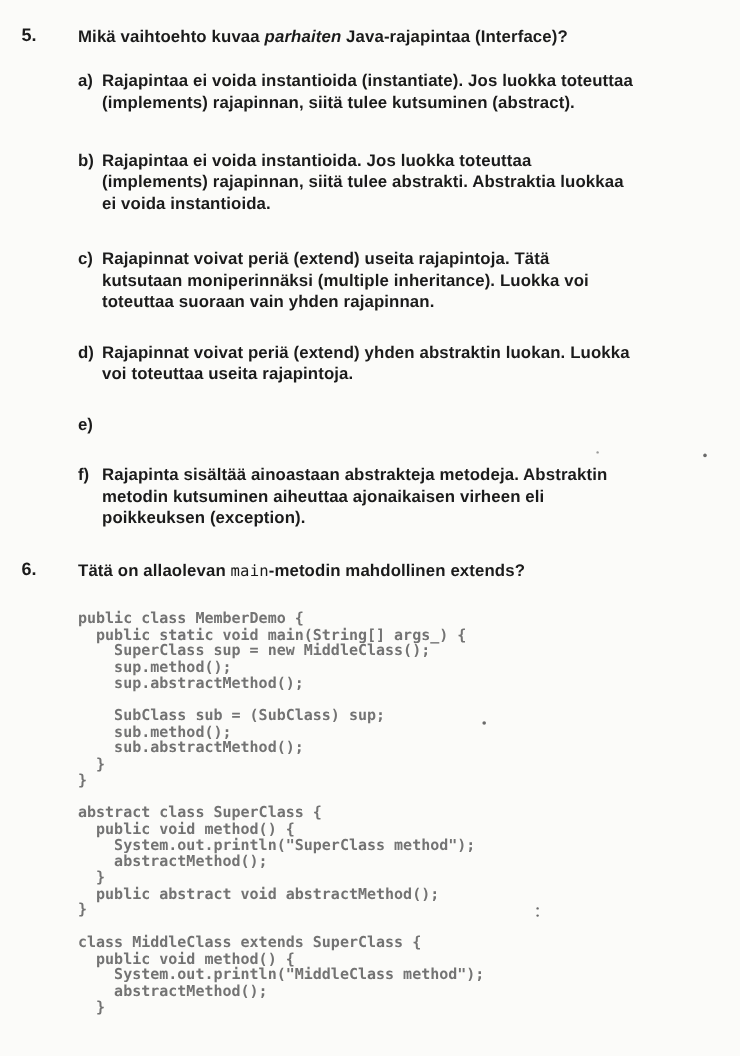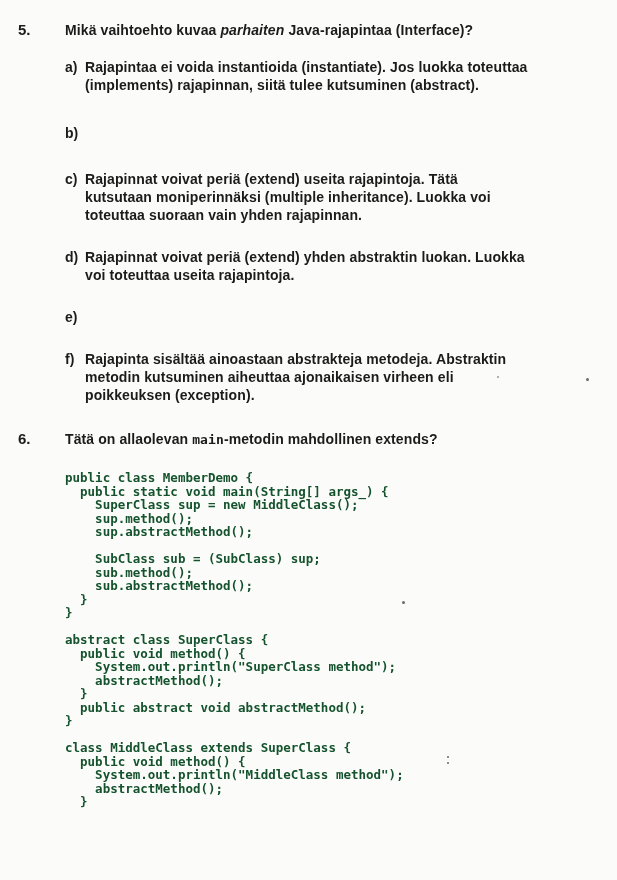--- a/index.html
+++ b/index.html
@@ -36,21 +36,21 @@
     font-weight: 700;
     line-height: 18px;
     letter-spacing: 0.1px;
   }
   .q-title em {
     font-style: italic;
     font-weight: 700;
   }
   .q-title .inline-code {
     font-family: "DejaVu Sans Mono", monospace;
-    font-weight: 700;
+    font-weight: 400;
     font-size: 13px;
   }
   .options {
     margin: 19px 0 0 47px;
   }
   .option {
     display: flex;
     align-items: flex-start;
     margin-bottom: 24px;
   }
@@ -72,21 +72,21 @@
   }
   .section-q6 { margin-top: 26px; }
   .code-block {
     margin: 22px 0 0 47px;
     font-family: "DejaVu Sans Mono", monospace;
     font-size: 12.5px;
     font-weight: 700;
     line-height: 13.5px;
     letter-spacing: 0px;
     white-space: pre;
-    color: #14532d;
+    color: #737373;
   }
   .speck {
     position: absolute;
     background: #3a3a3a;
     border-radius: 50%;
     opacity: 0.75;
   }
   .speck.s1 { left: 586px; top: 378px; width: 3px; height: 3px; }
   .speck.s2 { left: 497px; top: 376px; width: 2px; height: 2px; opacity: 0.5; }
   .speck.s3 { left: 402px; top: 601px; width: 3px; height: 3px; }
@@ -105,20 +105,23 @@
     </div>
 
     <div class="options">
       <div class="option opt-a">
         <span class="opt-label">a)</span>
         <span class="opt-text">Rajapintaa ei voida instantioida (instantiate). Jos luokka toteuttaa
 (implements) rajapinnan, siitä tulee kutsuminen (abstract).</span>
       </div>
       <div class="option opt-b">
         <span class="opt-label">b)</span>
+        <span class="opt-text">Rajapintaa ei voida instantioida. Jos luokka toteuttaa
+(implements) rajapinnan, siitä tulee abstrakti. Abstraktia luokkaa
+ei voida instantioida.</span>
       </div>
       <div class="option opt-c">
         <span class="opt-label">c)</span>
         <span class="opt-text">Rajapinnat voivat periä (extend) useita rajapintoja. Tätä
 kutsutaan moniperinnäksi (multiple inheritance). Luokka voi
 toteuttaa suoraan vain yhden rajapinnan.</span>
       </div>
       <div class="option opt-d">
         <span class="opt-label">d)</span>
         <span class="opt-text">Rajapinnat voivat periä (extend) yhden abstraktin luokan. Luokka

